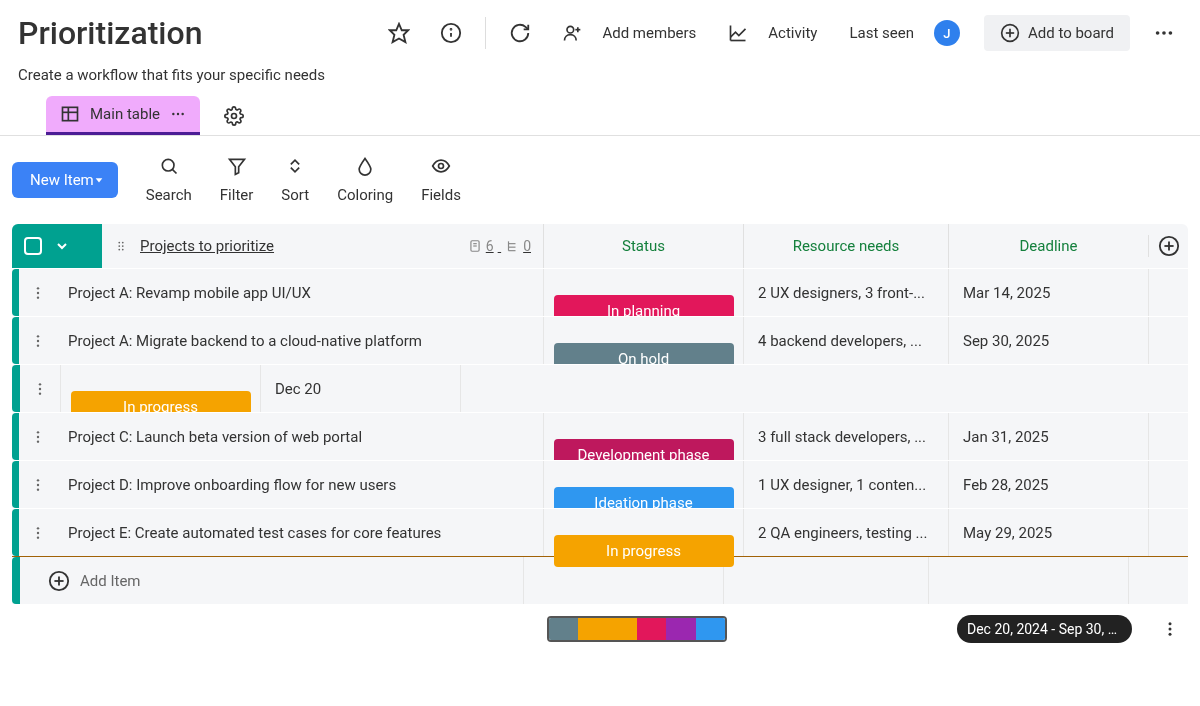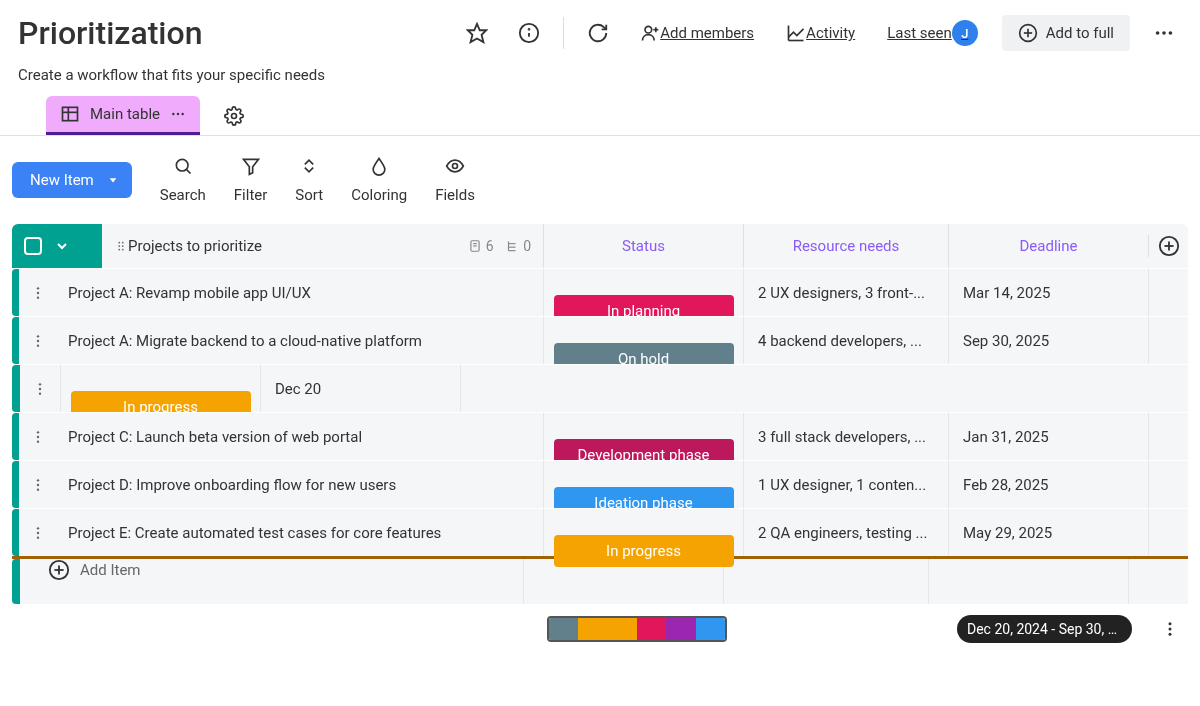--- a/index.html
+++ b/index.html
@@ -2,48 +2,48 @@
 <html><head>
 <meta charset="utf-8">
 <style>
 * { box-sizing: border-box; margin: 0; padding: 0; }
 body { font-family: -apple-system, BlinkMacSystemFont, "Segoe UI", Roboto, sans-serif; background: #fff; color: #333; width: 1200px; height: 706px; overflow: hidden; }
 .header { display: flex; align-items: center; padding: 14px 18px 0 18px; gap: 16px; }
 .title { font-size: 32px; font-weight: 500; flex-shrink: 0; }
 .header-spacer { flex: 1; }
 .icon-btn { display: flex; align-items: center; justify-content: center; width: 36px; height: 36px; cursor: pointer; border-radius: 4px; }
 .divider { width: 1px; height: 32px; background: #ddd; }
-.header-action { display: flex; align-items: center; gap: 0; font-size: 15px; cursor: pointer; padding: 6px 8px; border-radius: 4px; text-decoration: underline; }
+.header-action { display: flex; align-items: center; gap: 20px; font-size: 15px; cursor: pointer; padding: 6px 8px; border-radius: 4px; }
 .avatar { width: 26px; height: 26px; border-radius: 50%; background: #2f80ed; color: #fff; display: flex; align-items: center; justify-content: center; font-size: 13px; font-weight: 500; }
 .add-to-board { display: flex; align-items: center; gap: 8px; background: #f0f1f3; padding: 8px 16px; border-radius: 4px; font-size: 15px; cursor: pointer; }
 .subtitle { padding: 14px 18px 8px 18px; font-size: 15px; color: #333; }
 .tabs-row { display: flex; align-items: center; gap: 16px; padding: 4px 12px 0 12px; border-bottom: 1px solid #e0e0e0; }
 .tab-chip { display: flex; align-items: center; gap: 10px; background: #f0abfc; padding: 8px 14px; border-radius: 6px 6px 0 0; font-size: 15px; cursor: pointer; border-bottom: 3px solid #4c1d95; margin-left: 34px; }
 .toolbar { display: flex; align-items: center; gap: 28px; padding: 20px 12px 20px 12px; }
-.new-item-btn { display: flex; align-items: center; gap: 14px; background: #3b82f6; color: #fff; padding: 9px 14px 9px 18px; border-radius: 6px; font-size: 15px; cursor: pointer; }
+.new-item-btn { display: flex; align-items: center; background: #3b82f6; color: #fff; padding: 9px 14px 9px 18px; border-radius: 6px; font-size: 15px; cursor: pointer; }
 .toolbar-item { display: flex; align-items: center; gap: 10px; font-size: 15px; cursor: pointer; flex-direction: column; }
 .board { padding: 0 12px; }
 .group-header { display: flex; align-items: center; height: 44px; background: #f5f6f8; border-radius: 6px 6px 0 0; position: relative; }
 .group-left { display: flex; align-items: center; background: #00a190; color: #fff; height: 100%; padding: 0 12px; gap: 12px; border-radius: 6px 0 0 0; width: 94px; }
-.group-title-cell { display: flex; align-items: center; flex: 0 0 441px; padding: 0 12px; font-size: 15px; gap: 0; }
+.group-title-cell { display: flex; align-items: center; flex: 0 0 441px; padding: 0 12px; font-size: 15px; gap: 12px; text-decoration: underline; }
 .group-title-cell .name { flex: 1; }
 .group-meta { display: flex; align-items: center; gap: 4px; color: #888; font-size: 14px; }
-.col-head { text-align: center; font-size: 15px; color: #8b5cf6; border-left: 1px solid #e0e0e0; height: 100%; display: flex; align-items: center; justify-content: center; }
+.col-head { text-align: center; font-size: 15px; color: #15803d; border-left: 1px solid #e0e0e0; height: 100%; display: flex; align-items: center; justify-content: center; }
 .col-status { flex: 0 0 200px; }
 .col-resource { flex: 0 0 205px; }
 .col-deadline { flex: 0 0 200px; }
 .col-add { flex: 0 0 40px; border-left: 1px solid #e0e0e0; display: flex; align-items: center; justify-content: center; }
 .row { display: flex; align-items: center; height: 48px; background: #f5f6f8; border-top: 1px solid #fff; position: relative; }
 .row-accent { width: 8px; height: 100%; background: #00a190; border-radius: 4px 0 0 4px; }
 .row-menu { width: 40px; display: flex; align-items: center; justify-content: center; color: #666; cursor: pointer; }
 .row-name { flex: 0 0 487px; padding: 0 12px; font-size: 15px; display: flex; align-items: center; }
 .row-cell { border-left: 1px solid #e6e6e6; height: 100%; display: flex; align-items: center; justify-content: center; font-size: 15px; }
 .status-pill { color: #fff; padding: 7px 0; border-radius: 4px; width: 180px; text-align: center; font-size: 15px; margin-top: 36px; }
 .cell-text { padding: 0 14px; width: 100%; text-align: left; white-space: nowrap; overflow: hidden; text-overflow: ellipsis; }
-.add-item-row { display: flex; align-items: flex-start; height: 48px; background: #f5f6f8; border-top: 3px solid #a16207; }
+.add-item-row { display: flex; align-items: center; height: 48px; background: #f5f6f8; border-top: 1px solid #a16207; }
 .add-item-row .row-name { color: #666; gap: 10px; }
 .footer-row { display: flex; align-items: center; height: 38px; margin-top: 6px; }
 .footer-spacer-left { flex: 0 0 535px; }
 .status-bar { display: flex; width: 180px; height: 26px; border-radius: 4px; overflow: hidden; border: 2px solid #555; }
 .status-seg { height: 100%; }
 .date-range-pill { background: #222; color: #fff; padding: 6px 10px; border-radius: 14px; font-size: 14px; margin-left: auto; white-space: nowrap; overflow: hidden; text-overflow: ellipsis; max-width: 175px; }
 svg { display: block; }
 .checkbox-box { width: 18px; height: 18px; border: 2px solid #fff; border-radius: 4px; }
 </style>
 </head>
@@ -91,21 +91,21 @@
   <div class="header-action">
     <span>Last seen</span>
     <div class="avatar">J</div>
   </div>
   <div class="add-to-board">
     <svg width="20" height="20" viewBox="0 0 24 24" fill="none" stroke="#333" stroke-width="2">
         <circle cx="12" cy="12" r="10"></circle>
         <line x1="12" y1="7" x2="12" y2="17"></line>
         <line x1="7" y1="12" x2="17" y2="12"></line>
       </svg>
-    <span>Add to full</span>
+    <span>Add to board</span>
   </div>
   <div class="icon-btn">
     <svg width="22" height="22" viewBox="0 0 24 24" fill="#333">
         <circle cx="5" cy="12" r="2"></circle>
         <circle cx="12" cy="12" r="2"></circle>
         <circle cx="19" cy="12" r="2"></circle>
       </svg>
   </div>
 </div>
 

